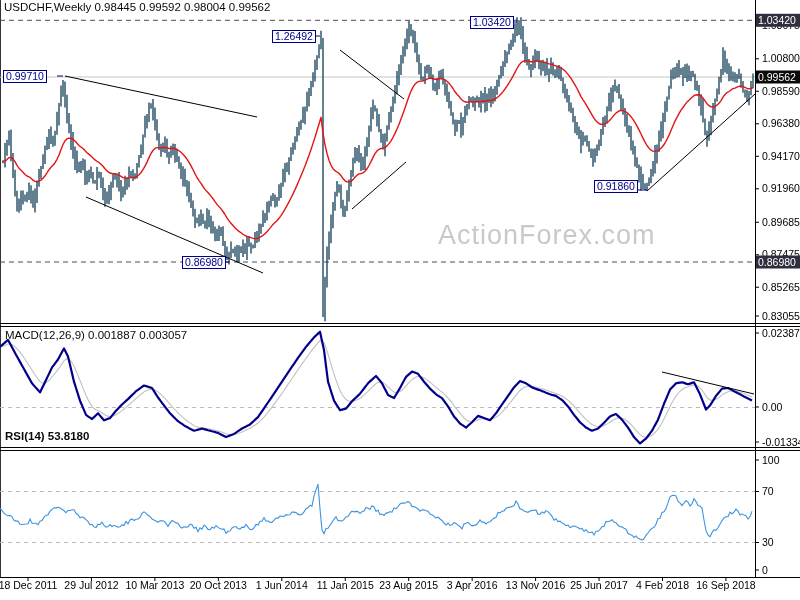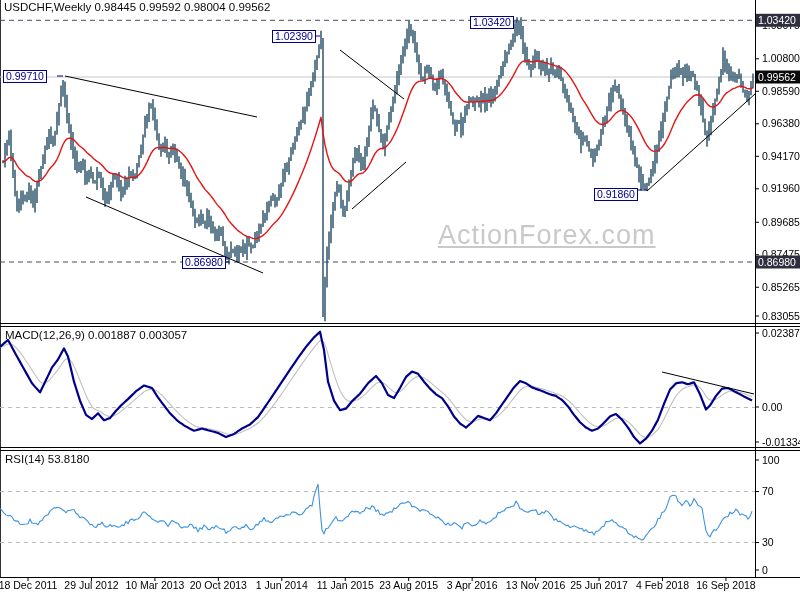--- a/index.html
+++ b/index.html
@@ -1,20 +1,20 @@
 <!DOCTYPE html>
 <html><head>
 <meta charset="utf-8">
 <style>
   html,body{margin:0;padding:0;background:#fff;width:800px;height:600px;overflow:hidden;}
   #chart-root{position:relative;width:800px;height:600px;background:#fff;
     font-family:"Liberation Sans",sans-serif;-webkit-font-smoothing:antialiased;}
   svg{position:absolute;left:0;top:0;}
   .overlay{position:absolute;color:#0a0a0a;font-size:11.5px;font-weight:500;white-space:nowrap;text-align:right;}
-  .watermark{position:absolute;font-size:27px;font-weight:400;letter-spacing:1px;color:#c9c9c9;white-space:nowrap;text-decoration:underline;}
+  .watermark{position:absolute;font-size:27px;font-weight:400;letter-spacing:1px;color:#c9c9c9;white-space:nowrap;}
   .anno{position:absolute;height:11px;line-height:11px;font-size:10.5px;padding:0 2px;
     border:1px solid #000084;color:#000084;background:#fcfcff;white-space:nowrap;z-index:5;}
 </style>
 </head>
 <body>
 
 <div id="chart-root">
   <svg id="chart-svg" width="800" height="600">
       <line x1="0.5" y1="0" x2="0.5" y2="577" stroke="#333" stroke-width="1"></line>
       <line x1="755.5" y1="0" x2="755.5" y2="577" stroke="#000000" stroke-width="1"></line>
@@ -112,21 +112,21 @@
       <line x1="725.95" y1="578" x2="725.95" y2="581" stroke="#000000" stroke-width="1"></line>
       <line x1="57" y1="76" x2="63" y2="76" stroke="#000084" stroke-width="1"></line>
       <line x1="316" y1="36" x2="320" y2="36" stroke="#000084" stroke-width="1"></line>
       <line x1="514" y1="22" x2="517" y2="22" stroke="#000084" stroke-width="1"></line>
       <line x1="226" y1="262" x2="229" y2="262" stroke="#000084" stroke-width="1"></line>
       <line x1="638" y1="190" x2="647" y2="190" stroke="#000084" stroke-width="1"></line>
     </svg>
   <div class="overlay" style="left:4px;top:1px;">USDCHF,Weekly 0.98445 0.99592 0.98004 0.99562</div>
   <div class="watermark" style="left:438px;top:220px;">ActionForex.com</div>
   <div class="overlay" style="left:5px;top:329px;font-weight:400;">MACD(12,26,9) 0.001887 0.003057</div>
-  <div class="overlay" style="left:5px;top:453px;font-weight:400;">RSI(14) 53.8180</div>
+  <div class="overlay" style="left:5px;top:430px;font-weight:700;">RSI(14) 53.8180</div>
   <div id="annos">
       <div class="anno" style="left: 3px; top: 70px;">0.99710</div>
-      <div class="anno" style="left: 272px; top: 30px;">1.02390</div>
+      <div class="anno" style="left: 272px; top: 30px;">1.26492</div>
       <div class="anno" style="left: 470px; top: 16px;">1.03420</div>
       <div class="anno" style="left: 182px; top: 256px;">0.86980</div>
-      <div class="anno" style="left: 594px; top: 188px;">0.91860</div>
+      <div class="anno" style="left: 594px; top: 180px;">0.91860</div>
     </div>
 </div>
 
 </body></html>

